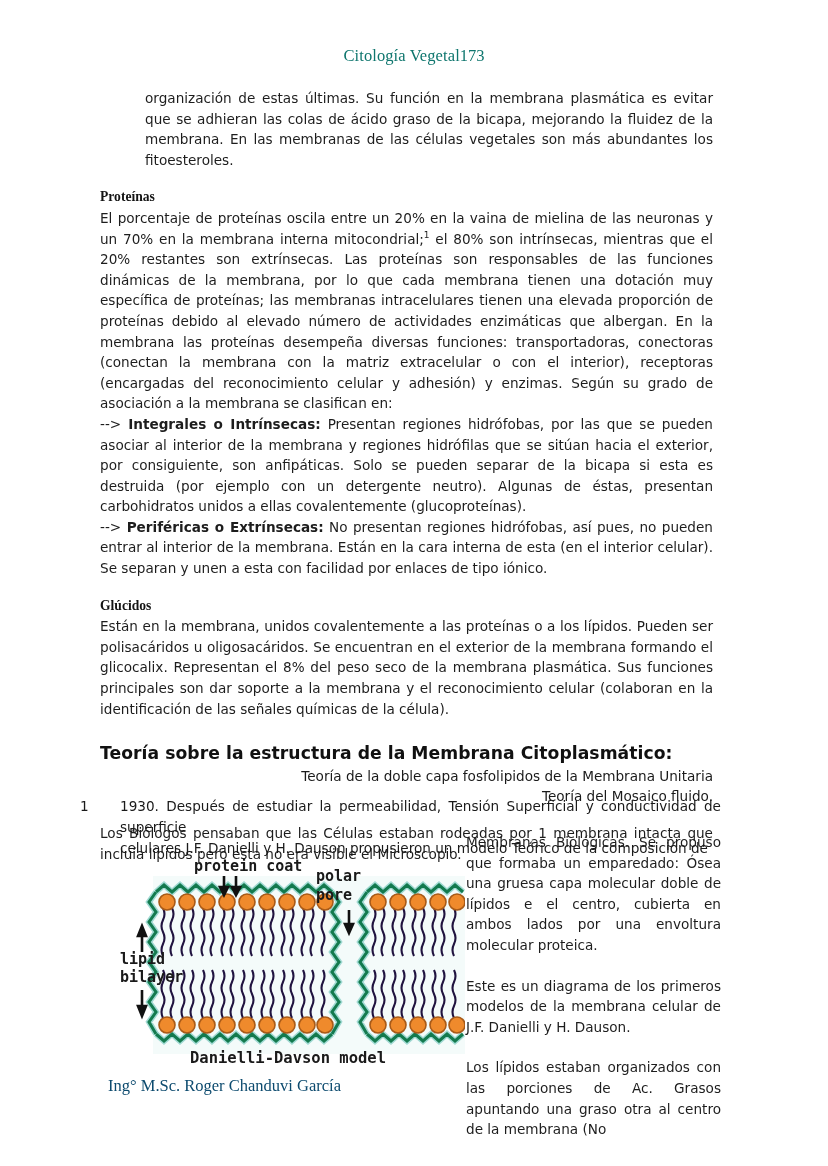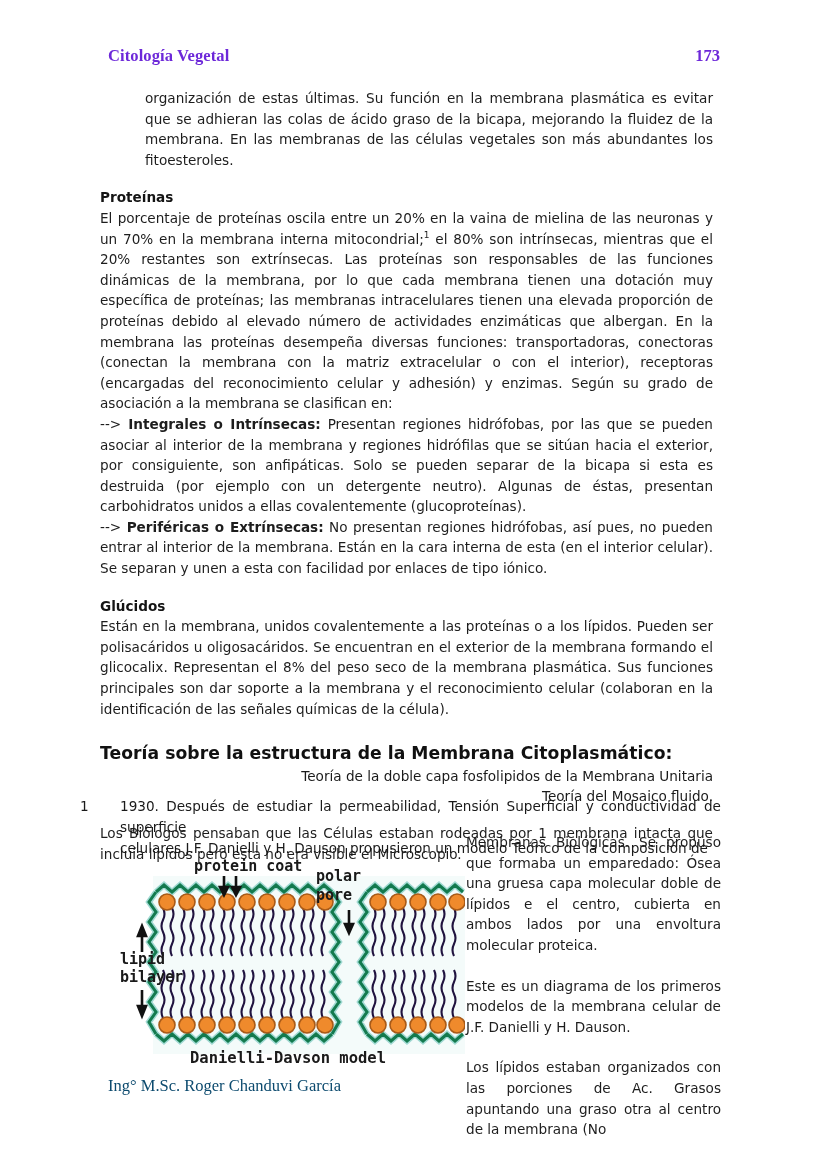--- a/index.html
+++ b/index.html
@@ -23,25 +23,24 @@
 
   
   .header {
     position: absolute;
     left: 108px;
     right: 108px;
     top: 46px;
     height: 24px;
     display: flex;
     align-items: baseline;
-    justify-content: space-between;
+    justify-content: center;
     font-family: "Liberation Serif", "DejaVu Serif", serif;
     font-size: 16.5px;
-    color: #6d28d9;
-    font-weight: bold;
+    color: #0f766e;
   }
   .header .title { letter-spacing: .1px; }
   .header .folio { font-size: 16.5px; }
 
   
   .body-col {
     position: absolute;
     left: 100px;
     top: 88px;
     width: 613px;
@@ -58,20 +57,21 @@
   }
   .indented {
     padding-left: 45px;
   }
   .sec-head {
     margin: 0;
     font-size: 13.6px;
     line-height: 20.6px;
     font-weight: bold;
     color: #141414;
+    font-family: Liberation Serif, serif;
   }
   .gap-md { height: 17px; }
   .gap-lg { height: 22px; }
   b.lead { font-weight: bold; }
   sup.note { font-size: 9px; vertical-align: super; line-height: 0; }
 
   h2.theory {
     margin: 0;
     font-size: 17.2px;
     line-height: 25px;

